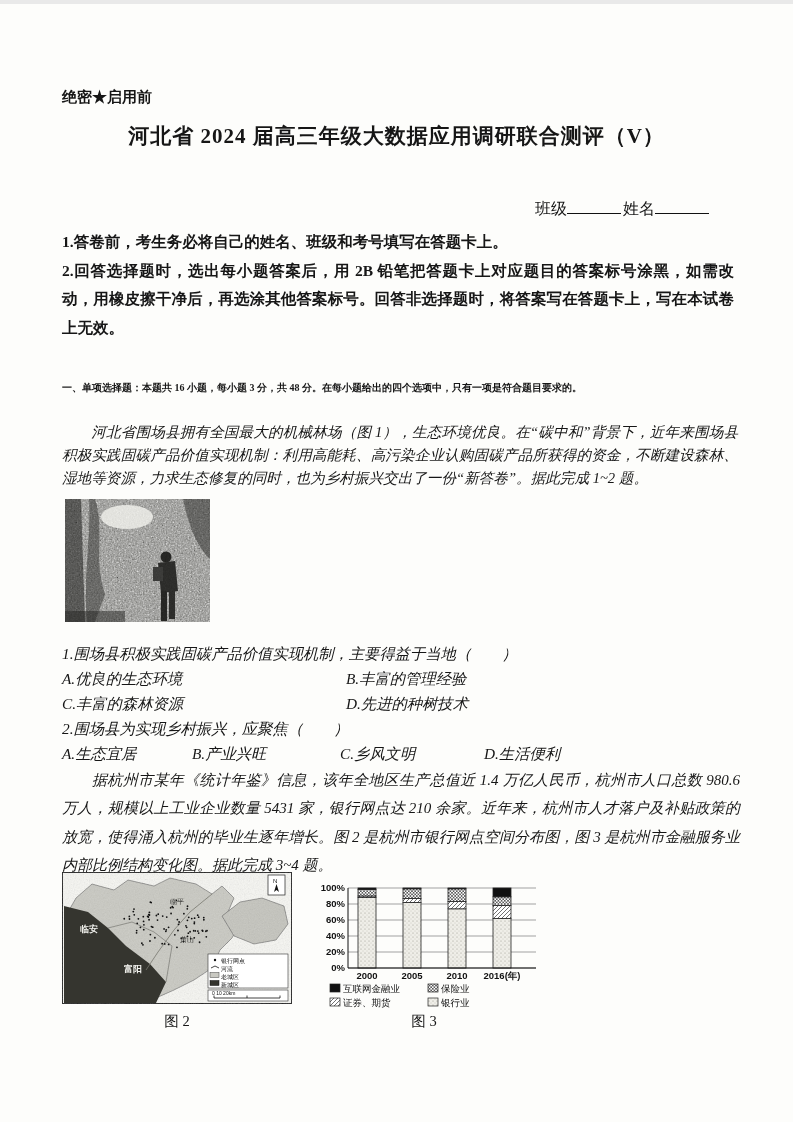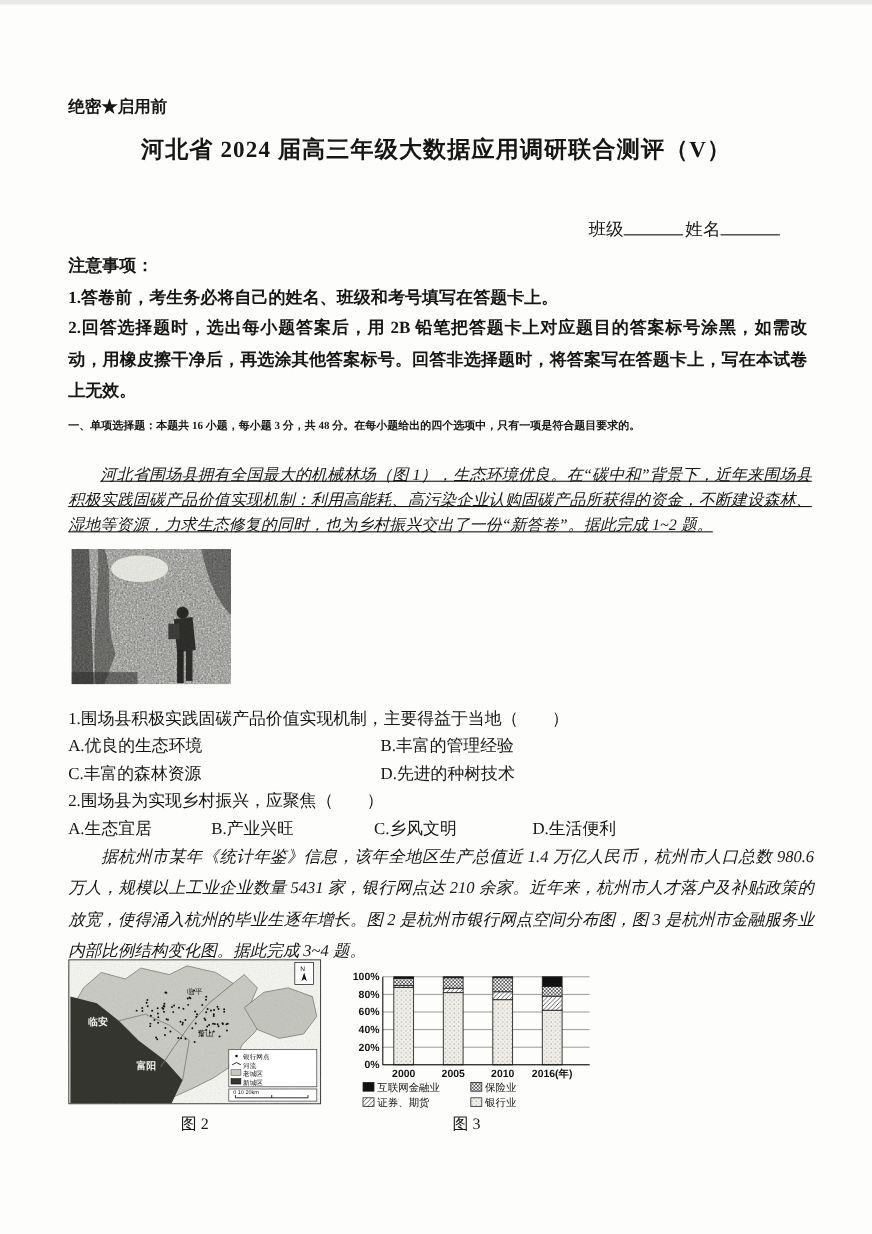--- a/index.html
+++ b/index.html
@@ -7,23 +7,23 @@
         font-family:"Liberation Serif","DejaVu Serif",serif;color:#161616;overflow:hidden;}
   .abs{position:absolute;}
   .sec-notice{left:62px;top:84px;font-size:15px;font-weight:700;}
   .title{left:0;top:118px;width:793px;text-align:center;font-size:21px;font-weight:700;letter-spacing:1px;}
   .subject{left:0;top:160px;width:793px;text-align:center;font-size:19px;font-weight:700;}
   .class-row{left:535px;top:194px;font-size:16px;}
   .blank{display:inline-block;width:54px;height:15px;border-bottom:1.3px solid #111;margin-right:2px;}
   .notes{left:62px;top:224px;width:672px;font-size:15.5px;font-weight:700;line-height:28.6px;text-align:justify;}
   .notes .nh{display:block;}
   .section-head{left:62px;top:371px;width:674px;font-size:10px;font-weight:700;line-height:26px;text-align:justify;}
-  .passage1{left:62px;top:417px;width:676px;font-size:14.6px;line-height:23px;text-align:justify;text-indent:2em;font-style:italic;text-decoration:underline;}
+  .passage1{left:62px;top:417px;width:676px;font-size:14.6px;line-height:23px;text-align:justify;text-indent:2em;font-style:italic;}
   .photo{left:65px;top:495px;width:145px;height:123px;}
-  .qblock1{left:62px;top:637px;width:676px;font-size:15.3px;line-height:25px;}
+  .qblock1{left:62px;top:637px;width:676px;font-size:15.3px;line-height:25px;font-style:italic;}
   .optgrid2{display:grid;grid-template-columns:284px 1fr;}
   .optgrid4{display:grid;grid-template-columns:130px 148px 144px 1fr;}
   .passage2{left:62px;top:762px;width:678px;font-size:15px;line-height:28.4px;text-align:justify;text-indent:2em;font-style:italic;}
   .fig-map{left:62px;top:868px;}
   .fig-chart{left:308px;top:876px;}
   .cap2{left:62px;top:1008px;width:230px;text-align:center;font-size:14.5px;}
   .cap3{left:308px;top:1008px;width:232px;text-align:center;font-size:14.5px;}
   svg text{font-family:"Liberation Sans","DejaVu Sans",sans-serif;}
 </style>
 </head>
@@ -33,21 +33,20 @@
 
   <div class="abs sec-notice">绝密★启用前</div>
 
   <div class="abs title">河北省 2024 届高三年级大数据应用调研联合测评（V）</div>
 
   <div class="abs class-row">
     <span>班级</span><span class="blank"></span><span>姓名</span><span class="blank"></span>
   </div>
 
   <div class="abs notes">
-    <span class="nh">注意事项：</span>
     <span class="nh">1.答卷前，考生务必将自己的姓名、班级和考号填写在答题卡上。</span>
     <span class="nh">2.回答选择题时，选出每小题答案后，用 2B 铅笔把答题卡上对应题目的答案标号涂黑，如需改动，用橡皮擦干净后，再选涂其他答案标号。回答非选择题时，将答案写在答题卡上，写在本试卷上无效。</span>
   </div>
 
   <div class="abs section-head">一、单项选择题：本题共 16 小题，每小题 3 分，共 48 分。在每小题给出的四个选项中，只有一项是符合题目要求的。</div>
 
   <div class="abs passage1">河北省围场县拥有全国最大的机械林场（图 1），生态环境优良。在“碳中和”背景下，近年来围场县积极实践固碳产品价值实现机制：利用高能耗、高污染企业认购固碳产品所获得的资金，不断建设森林、湿地等资源，力求生态修复的同时，也为乡村振兴交出了一份“新答卷”。据此完成 1~2 题。</div>
 
   <svg class="abs photo" viewBox="0 0 145 123" width="145" height="123">
     <defs>

